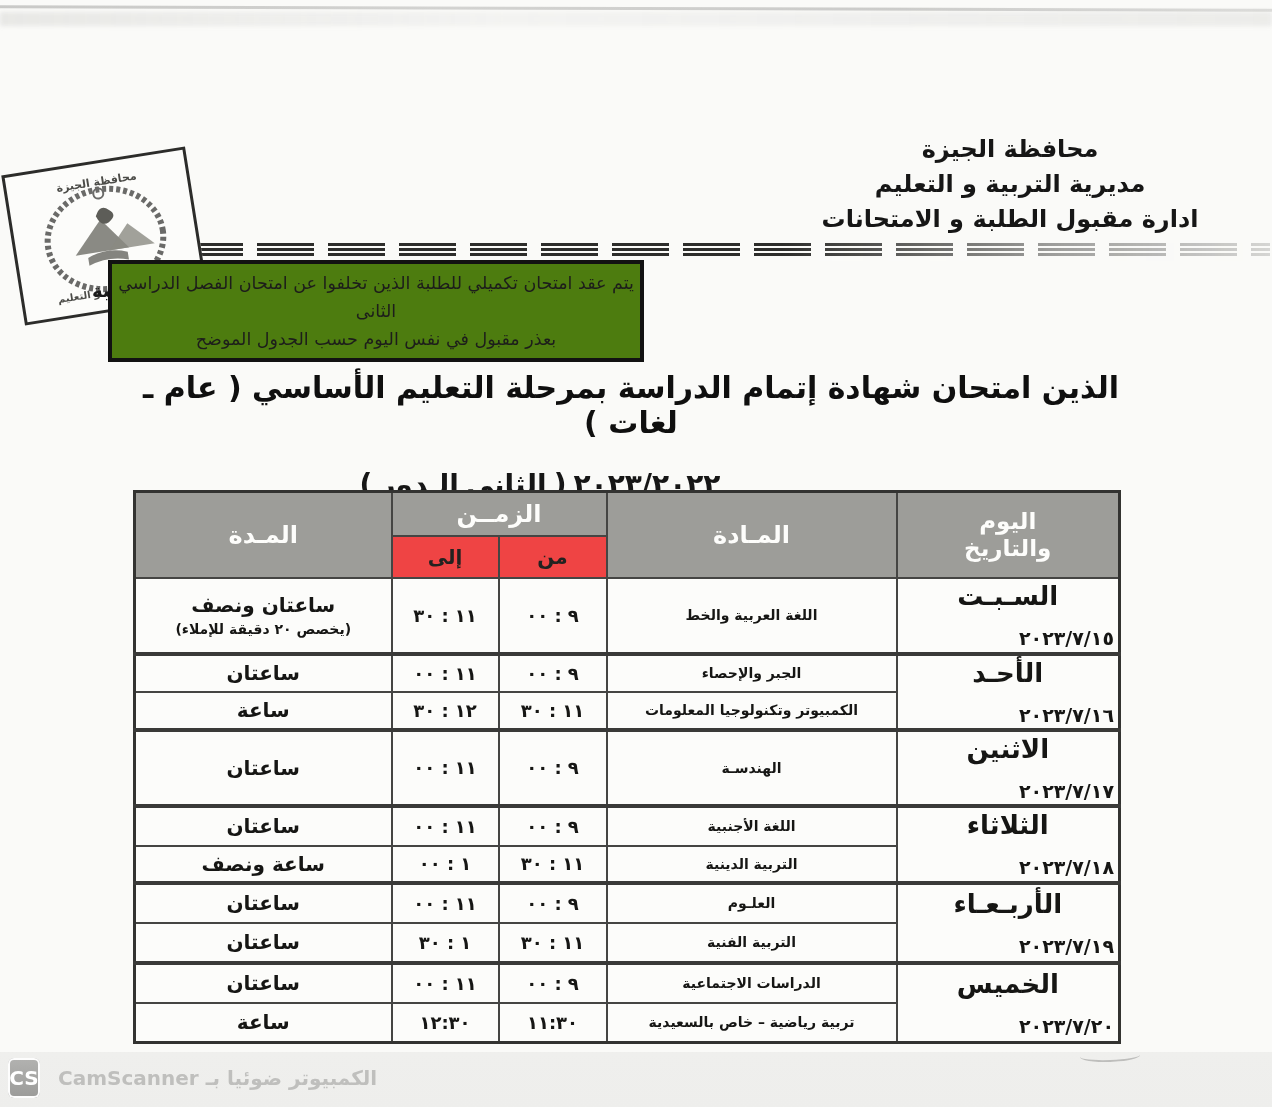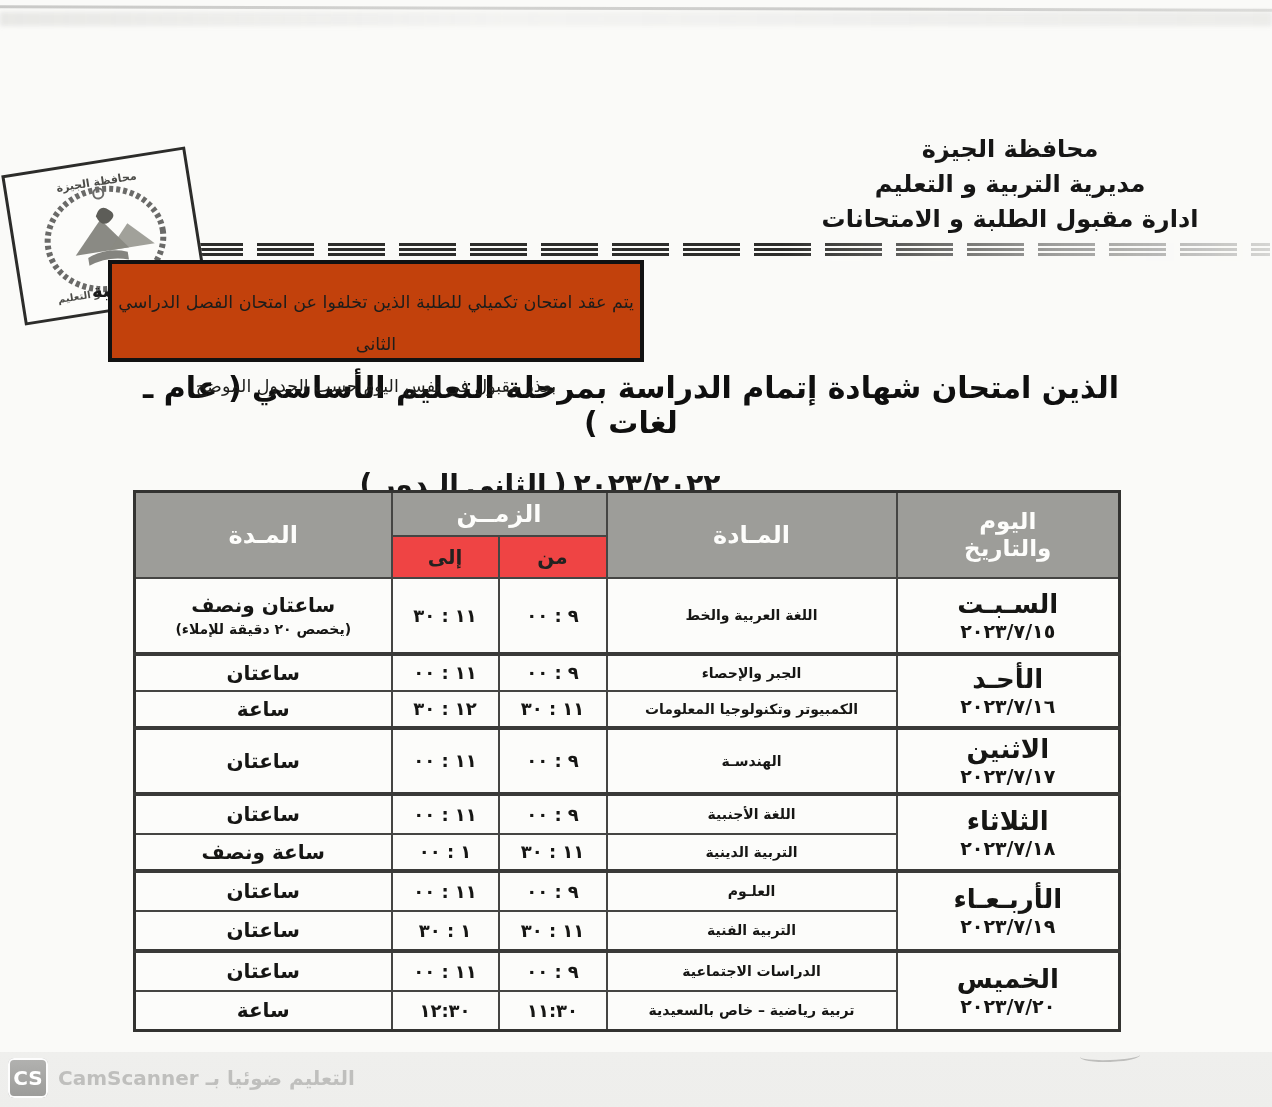--- a/index.html
+++ b/index.html
@@ -53,23 +53,23 @@
     background-image:
       repeating-linear-gradient(90deg, rgba(250,250,248,0) 0 57px, #fafaf8 57px 71px),
       repeating-linear-gradient(180deg, #2d2d2b 0 3px, #fafaf8 3px 5px, #2d2d2b 5px 8px, #fafaf8 8px 10px, #2d2d2b 10px 13px, #fafaf8 13px 18px);
     -webkit-mask-image:linear-gradient(to right,#000 0%,#000 55%,rgba(0,0,0,.45) 80%,rgba(0,0,0,.18) 100%);
             mask-image:linear-gradient(to right,#000 0%,#000 55%,rgba(0,0,0,.45) 80%,rgba(0,0,0,.18) 100%);
   }
 
   
   .note-box {
     position:absolute; left:108px; top:260px; width:536px; height:102px;
-    border:4px solid #121212; background:#c2410c; z-index:2;
+    border:4px solid #121212; background:#4d7c0f; z-index:2;
     direction:rtl; text-align:center;
-    font-size:17.5px; color:#1d1d1b; padding-top:17px; line-height:42px;
+    font-size:17.5px; color:#1d1d1b; padding-top:5px; line-height:28px;
   }
 
   
   .title1 {
     position:absolute; left:136px; top:370px; width:990px;
     direction:rtl; text-align:center;
     font-weight:bold; font-size:30px; color:#0f0f0f; letter-spacing:.5px;
   }
   .title2 {
     position:absolute; left:340px; top:420px; width:400px;
@@ -99,39 +99,39 @@
   thead th.hdr {
     background:#9d9d99; color:#fdfdfb; font-weight:bold; font-size:24px;
     height:44px; letter-spacing:.5px;
   }
   thead tr.sub th { background:#ef4444; color:#222220; font-weight:bold; font-size:20px; height:42px; }
   thead th.hdr.day-hdr { font-size:23px; line-height:27px; }
 
   tbody td { color:#161614; }
   tbody td.day-cell { font-weight:bold; }
   tbody td.day-cell .day-name { font-size:26px; letter-spacing:1px; }
-  tbody td.day-cell .day-date { font-size:19px; margin-top:1px; letter-spacing:1px; }
+  tbody td.day-cell .day-date { font-size:19px; margin-top:16px; letter-spacing:1px;text-align:right; }
   tbody td.subject-cell { font-size:14px; font-weight:bold; }
   tbody td.time-cell { font-size:18px; font-weight:bold; letter-spacing:1px; }
   tbody td.duration-cell { font-size:20px; font-weight:bold; }
   tbody td.duration-cell .dur-note { font-size:14px; font-weight:bold; margin-top:4px; }
 
   tr.h76 td { height:76px; }
   tr.h66 td { height:66px; }
   tr.h40 td { height:40px; }
   tr.h37 td { height:37px; }
   tr.group-start td { border-top:4px solid #3a3a38; }
 
   
   .footer-band {
     position:absolute; left:0; top:1052px; width:1272px; height:55px;
     background:linear-gradient(180deg, rgba(228,228,226,.5), rgba(236,236,234,.85));
   }
   .cs-badge {
-    position:absolute; left:8px; top:1058px; width:40px; height:40px;
+    position:absolute; left:8px; top:1058px; width:32px; height:40px;
     background:linear-gradient(180deg,#b2b2b0,#9b9b99); border-radius:6px;
     display:flex; align-items:center; justify-content:center;
     box-shadow:inset 0 0 0 2px #fdfdfd;
   }
   .cs-badge span { color:#ffffff; font-weight:bold; font-size:20px; }
   .scan-text {
     position:absolute; left:58px; top:1066px; width:330px;
     direction:rtl; text-align:left; white-space:nowrap;
     color:#bfbfbd; font-size:20px; font-weight:bold;
   }
@@ -311,16 +311,16 @@
             <div>ساعة</div>
           </td>
         </tr>
       </tbody>
   </table>
 
   <div class="footer-band"></div>
   <div class="cs-badge">
     <span>CS</span>
   </div>
-  <div class="scan-text">التعليم ضوئيا بـ CamScanner</div>
+  <div class="scan-text">الكمبيوتر ضوئيا بـ CamScanner</div>
 
   <div class="pen-mark"></div>
 </div>
 
 </body></html>

